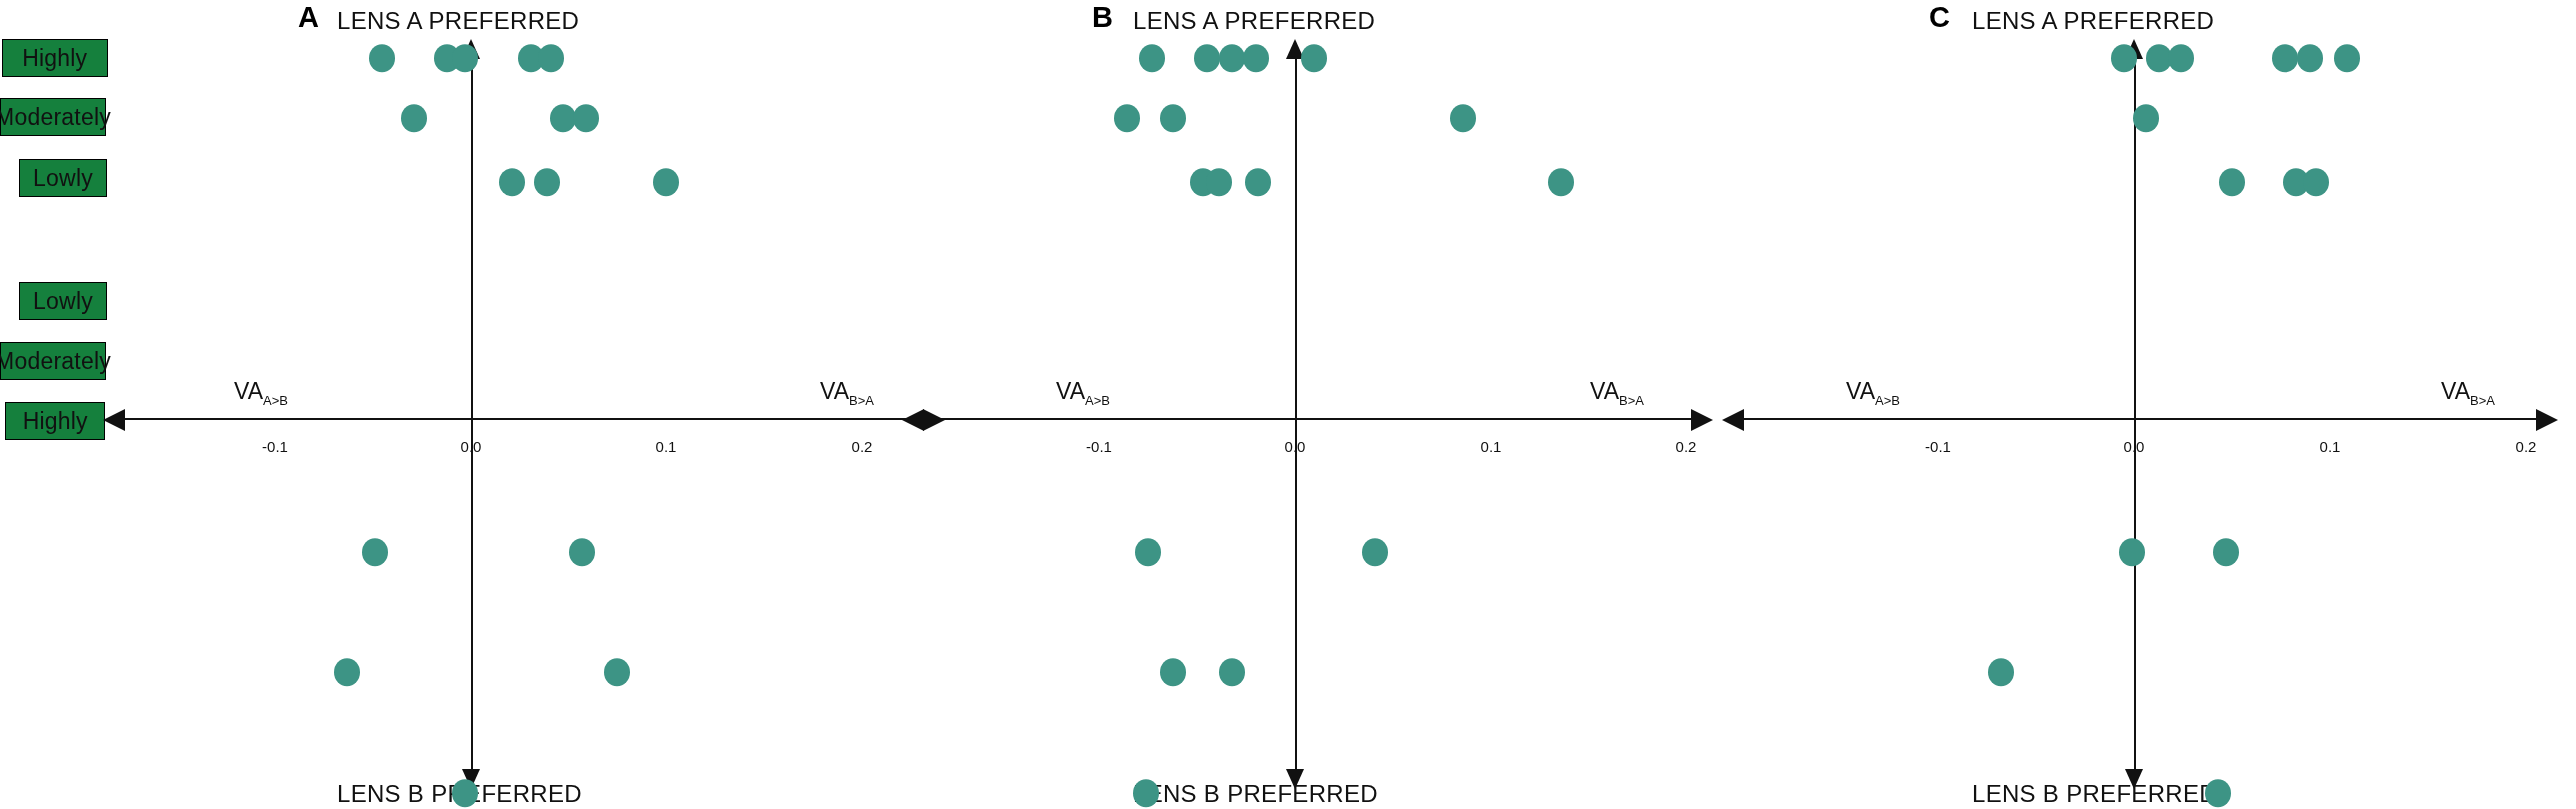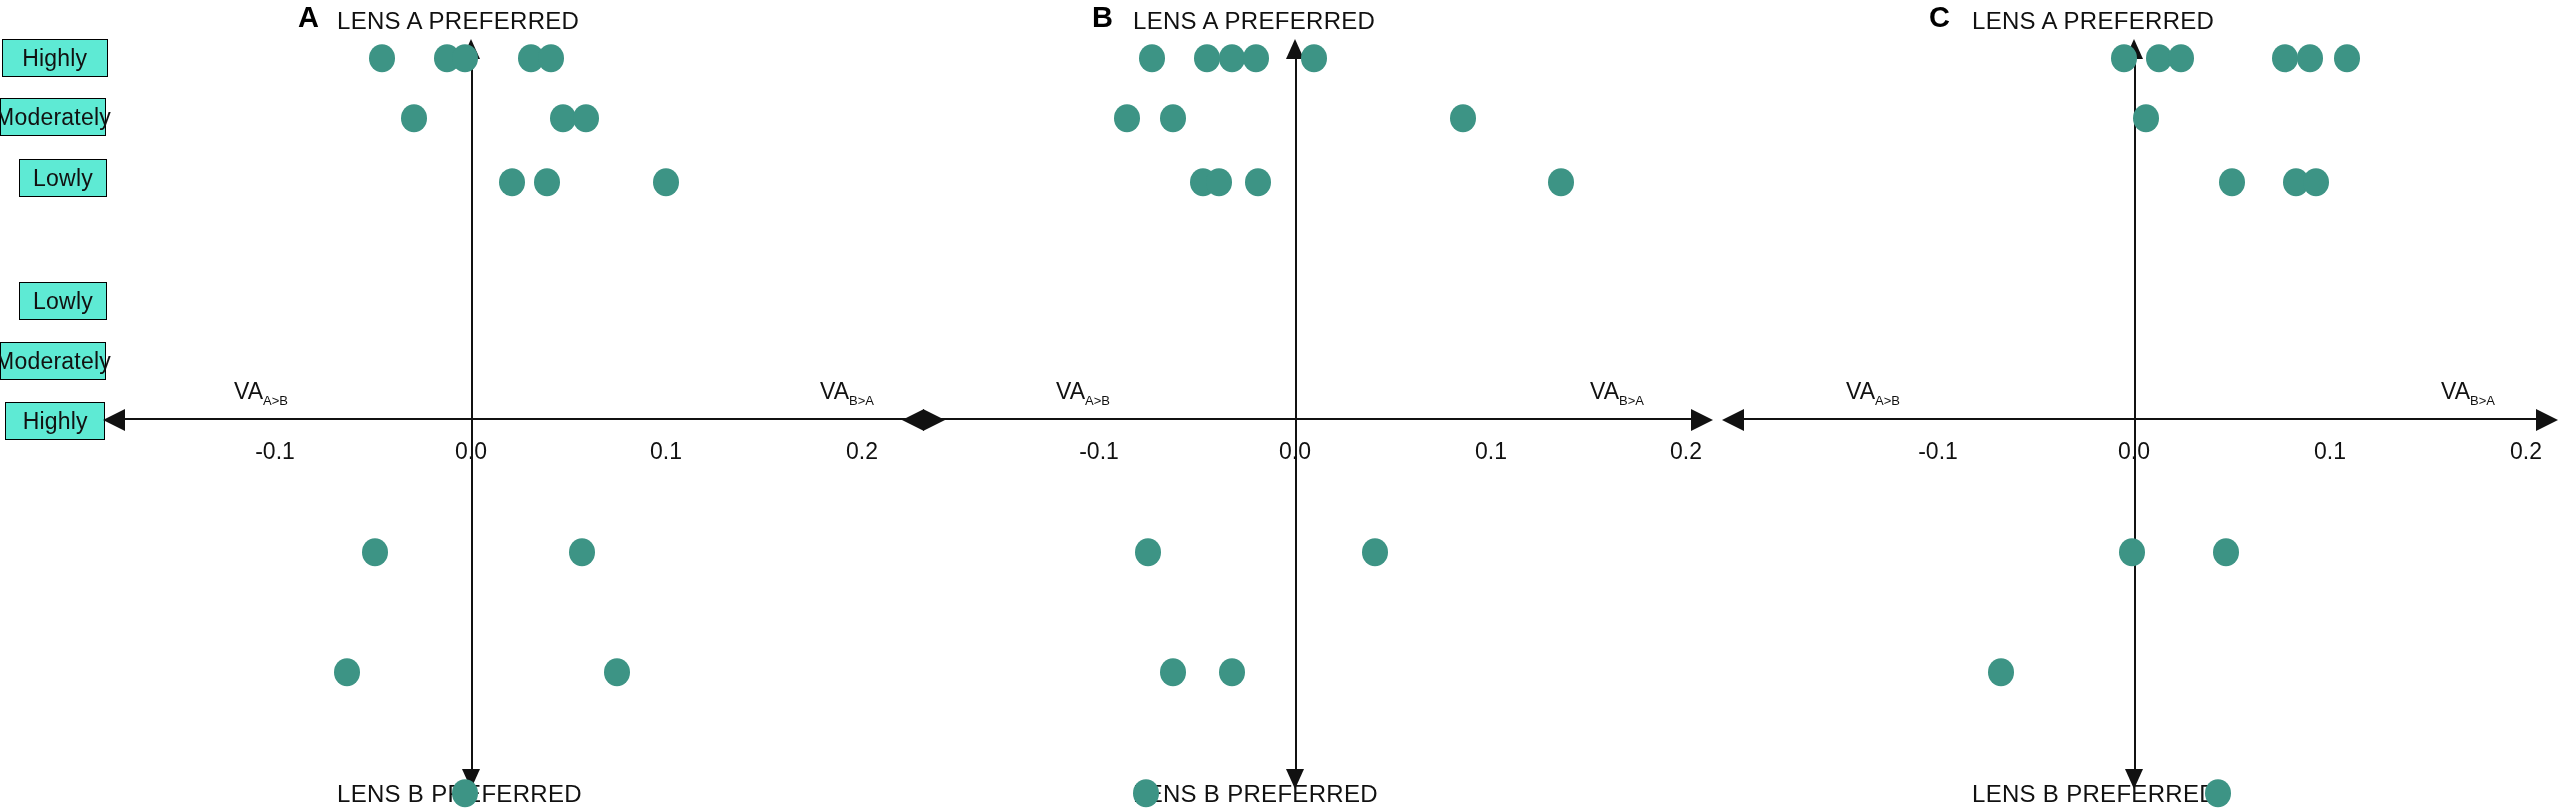--- a/index.html
+++ b/index.html
@@ -3,21 +3,21 @@
 <meta charset="utf-8">
 <style>
   html,body{margin:0;padding:0;background:#ffffff;}
   body{width:2576px;height:810px;font-family:"Liberation Sans",sans-serif;overflow:hidden;}
   #stage{position:relative;width:2576px;height:810px;background:#fff;}
 
   
   .cat-box{
     position:absolute;
     border:1.7px solid #000;
-    background:#5eead4;
+    background:#15803d;
     box-sizing:border-box;
     display:flex;align-items:center;justify-content:center;
     font-size:23px;color:#111;
     letter-spacing:0.2px;
     white-space:nowrap;
   }
 
   
   .panel{position:absolute;top:0;height:810px;}
 
@@ -62,21 +62,21 @@
 
   .axis-end-label{
     position:absolute;
     font-size:23px;color:#111;
     white-space:nowrap;
   }
   .axis-end-label sub{font-size:13px;}
 
   .tick-label{
     position:absolute;
-    font-size:23px;color:#111;
+    font-size:15px;color:#111;
     white-space:nowrap;
     transform:translateX(-50%);
   }
 
   .dot{
     position:absolute;
     width:26px;height:27.5px;
     border-radius:50%;
     background:#3d9485;
     transform:translate(-50%,-50%);

